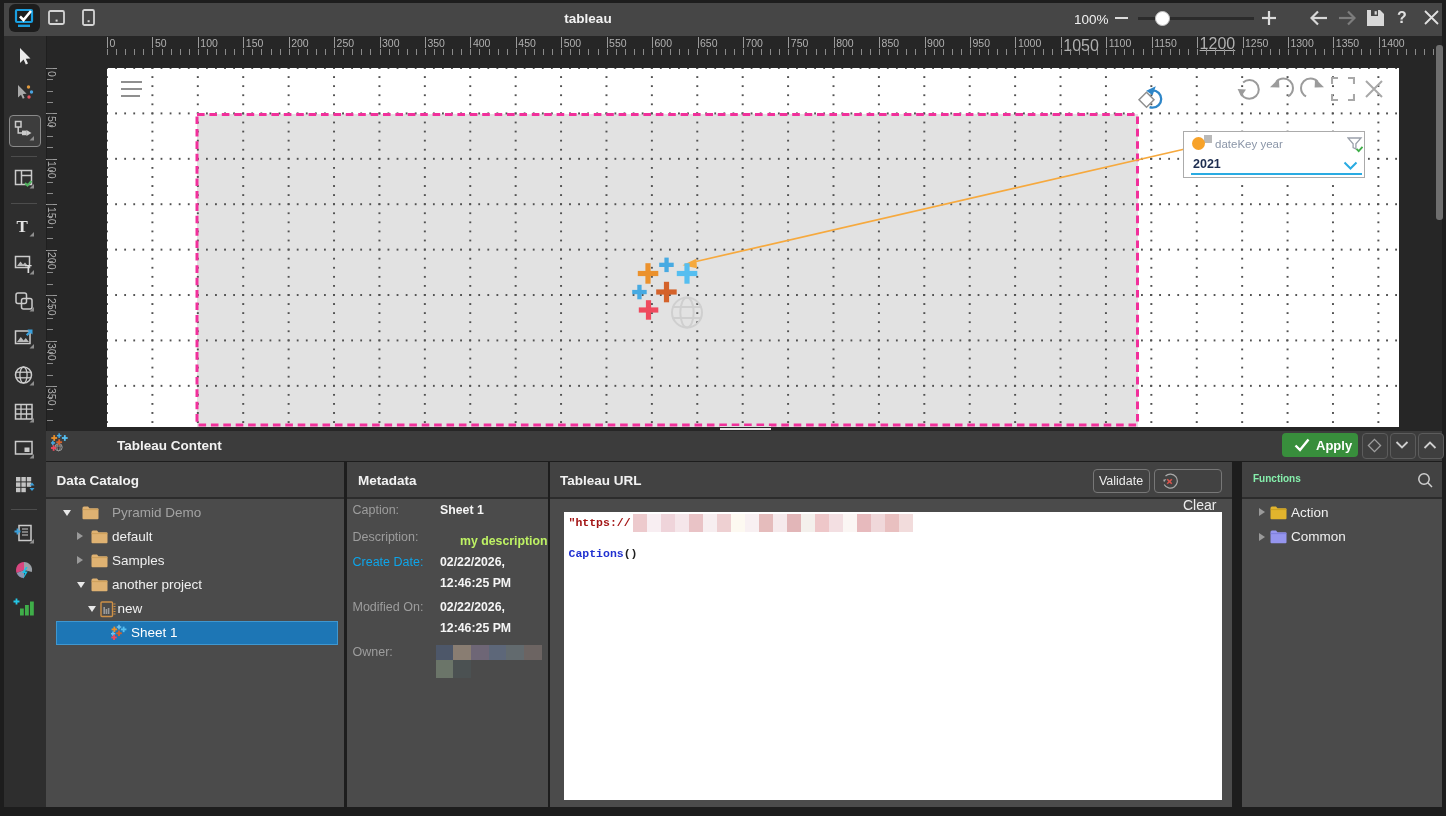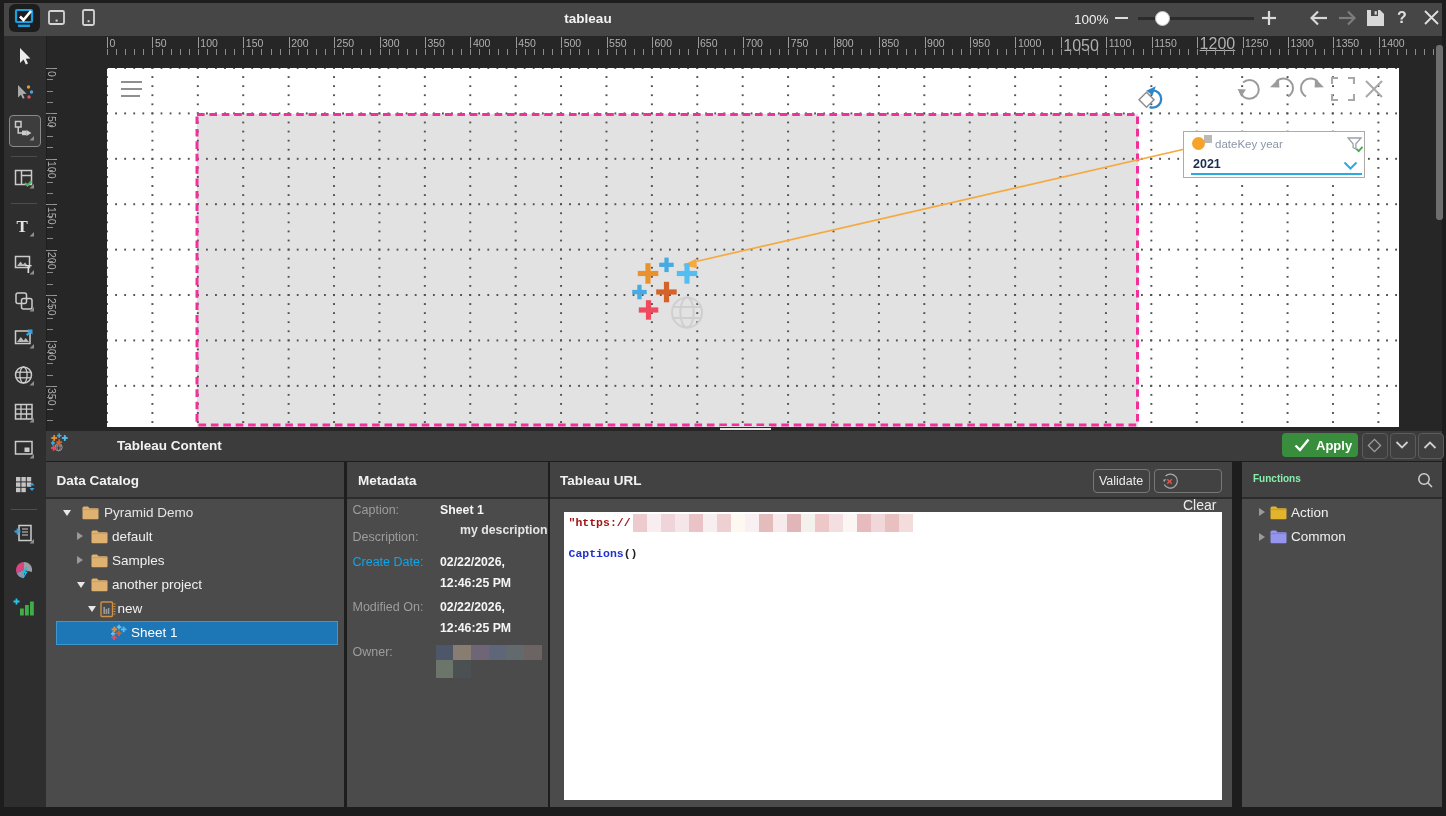--- a/index.html
+++ b/index.html
@@ -349,21 +349,21 @@
 <div class="a" style="left:550px;top:461.5px;width:682px;height:35.5px;background:#424242;border-bottom:2px solid #2c2c2c;"></div>
 <div class="a" style="left:560px;top:472.5px;font-size:13.5px;font-weight:bold;color:#f2f2f2;">Tableau URL</div>
 <div class="a" style="left:1242px;top:461.5px;width:200px;height:345.0px;background:#4b4b4b;"></div>
 <div class="a" style="left:1242px;top:461.5px;width:200px;height:35.5px;background:#424242;border-bottom:2px solid #2c2c2c;"></div>
 <div class="a" style="left:1253px;top:472.5px;font-size:10px;font-weight:bold;color:#86efac;">Functions</div>
 <div class="a" style="left:63px;top:509.5px;width:0;height:0;border-left:4.8px solid transparent;border-right:4.8px solid transparent;border-top:6.2px solid #e8e8e8;"></div>
 <svg class="a" style="left:82px;top:505.5px;" width="17" height="14" viewBox="0 0 17 14">
 <path d="M0.5 2 q0 -1.5 1.5 -1.5 h4 l1.5 1.8 h8 q1 0 1 1 v9 q0 1 -1 1 h-14 q-1 0 -1 -1 z" fill="#dfb272"></path>
 <path d="M0.5 3.6 h16" stroke="#c89a55" stroke-width="0.8"></path>
   </svg>
-<div class="a" style="left:104px;top:504.5px;font-size:13.5px;color:#e5e5e5;">Pyramid Demo</div>
+<div class="a" style="left:112px;top:504.5px;font-size:13.5px;color:#a3a3a3;">Pyramid Demo</div>
 <div class="a" style="left:77px;top:532.3px;width:0;height:0;border-top:4.5px solid transparent;border-bottom:4.5px solid transparent;border-left:6.2px solid #9a9a9a;"></div>
 <svg class="a" style="left:91px;top:529.8px;" width="17" height="14" viewBox="0 0 17 14">
 <path d="M0.5 2 q0 -1.5 1.5 -1.5 h4 l1.5 1.8 h8 q1 0 1 1 v9 q0 1 -1 1 h-14 q-1 0 -1 -1 z" fill="#dfb272"></path>
 <path d="M0.5 3.6 h16" stroke="#c89a55" stroke-width="0.8"></path>
   </svg>
 <div class="a" style="left:112px;top:528.8px;font-size:13.5px;color:#f0f0f0;">default</div>
 <div class="a" style="left:77px;top:556.3px;width:0;height:0;border-top:4.5px solid transparent;border-bottom:4.5px solid transparent;border-left:6.2px solid #9a9a9a;"></div>
 <svg class="a" style="left:91px;top:553.8px;" width="17" height="14" viewBox="0 0 17 14">
 <path d="M0.5 2 q0 -1.5 1.5 -1.5 h4 l1.5 1.8 h8 q1 0 1 1 v9 q0 1 -1 1 h-14 q-1 0 -1 -1 z" fill="#dfb272"></path>
 <path d="M0.5 3.6 h16" stroke="#c89a55" stroke-width="0.8"></path>
@@ -398,21 +398,21 @@
     <rect x="-0.3" y="10.7" width="5.4" height="1.8" fill="#6fc3ef"></rect>
     <rect x="8.4" y="7.7" width="2.2" height="6.6" fill="#d4622a"></rect>
     <rect x="6.2" y="9.9" width="6.6" height="2.2" fill="#d4622a"></rect>
     <rect x="2.5" y="12.8" width="2.2" height="6.4" fill="#ef4a5e"></rect>
     <rect x="0.4" y="14.9" width="6.4" height="2.2" fill="#ef4a5e"></rect>
   </svg>
 <div class="a" style="left:131px;top:625px;font-size:13.5px;color:#fff;">Sheet 1</div>
 <div class="a" style="left:352.5px;top:502.5px;font-size:12.5px;color:#9d9d9d;">Caption:</div>
 <div class="a" style="left:440px;top:502.5px;font-size:12.3px;font-weight:bold;color:#f5f5f5;">Sheet 1</div>
 <div class="a" style="left:352.5px;top:529.5px;font-size:12.5px;color:#9d9d9d;">Description:</div>
-<div class="a" style="left:440px;top:523px;font-size:12.3px;font-weight:bold;color:#e5e5e5;padding-left:20px;">my description</div>
+<div class="a" style="left:440px;top:534px;font-size:12.3px;font-weight:bold;color:#bef264;padding-left:20px;">my description</div>
 <div class="a" style="left:352.5px;top:554.5px;font-size:12.5px;color:#0ea5e9;">Create Date:</div>
 <div class="a" style="left:440px;top:554.5px;font-size:12.3px;font-weight:bold;color:#f5f5f5;">02/22/2026,</div>
 <div class="a" style="left:440px;top:576px;font-size:12.3px;font-weight:bold;color:#f5f5f5;">12:46:25 PM</div>
 <div class="a" style="left:352.5px;top:599.5px;font-size:12.5px;color:#9d9d9d;">Modified On:</div>
 <div class="a" style="left:440px;top:599.5px;font-size:12.3px;font-weight:bold;color:#f5f5f5;">02/22/2026,</div>
 <div class="a" style="left:440px;top:621px;font-size:12.3px;font-weight:bold;color:#f5f5f5;">12:46:25 PM</div>
 <div class="a" style="left:352.5px;top:644.5px;font-size:12.5px;color:#9d9d9d;">Owner:</div>
 <div class="a" style="left:435.5px;top:644.5px;width:17.7px;height:15.5px;background:#4d5769;"></div>
 <div class="a" style="left:453.2px;top:644.5px;width:17.7px;height:15.5px;background:#897d72;"></div>
 <div class="a" style="left:470.9px;top:644.5px;width:17.7px;height:15.5px;background:#6e6676;"></div>

